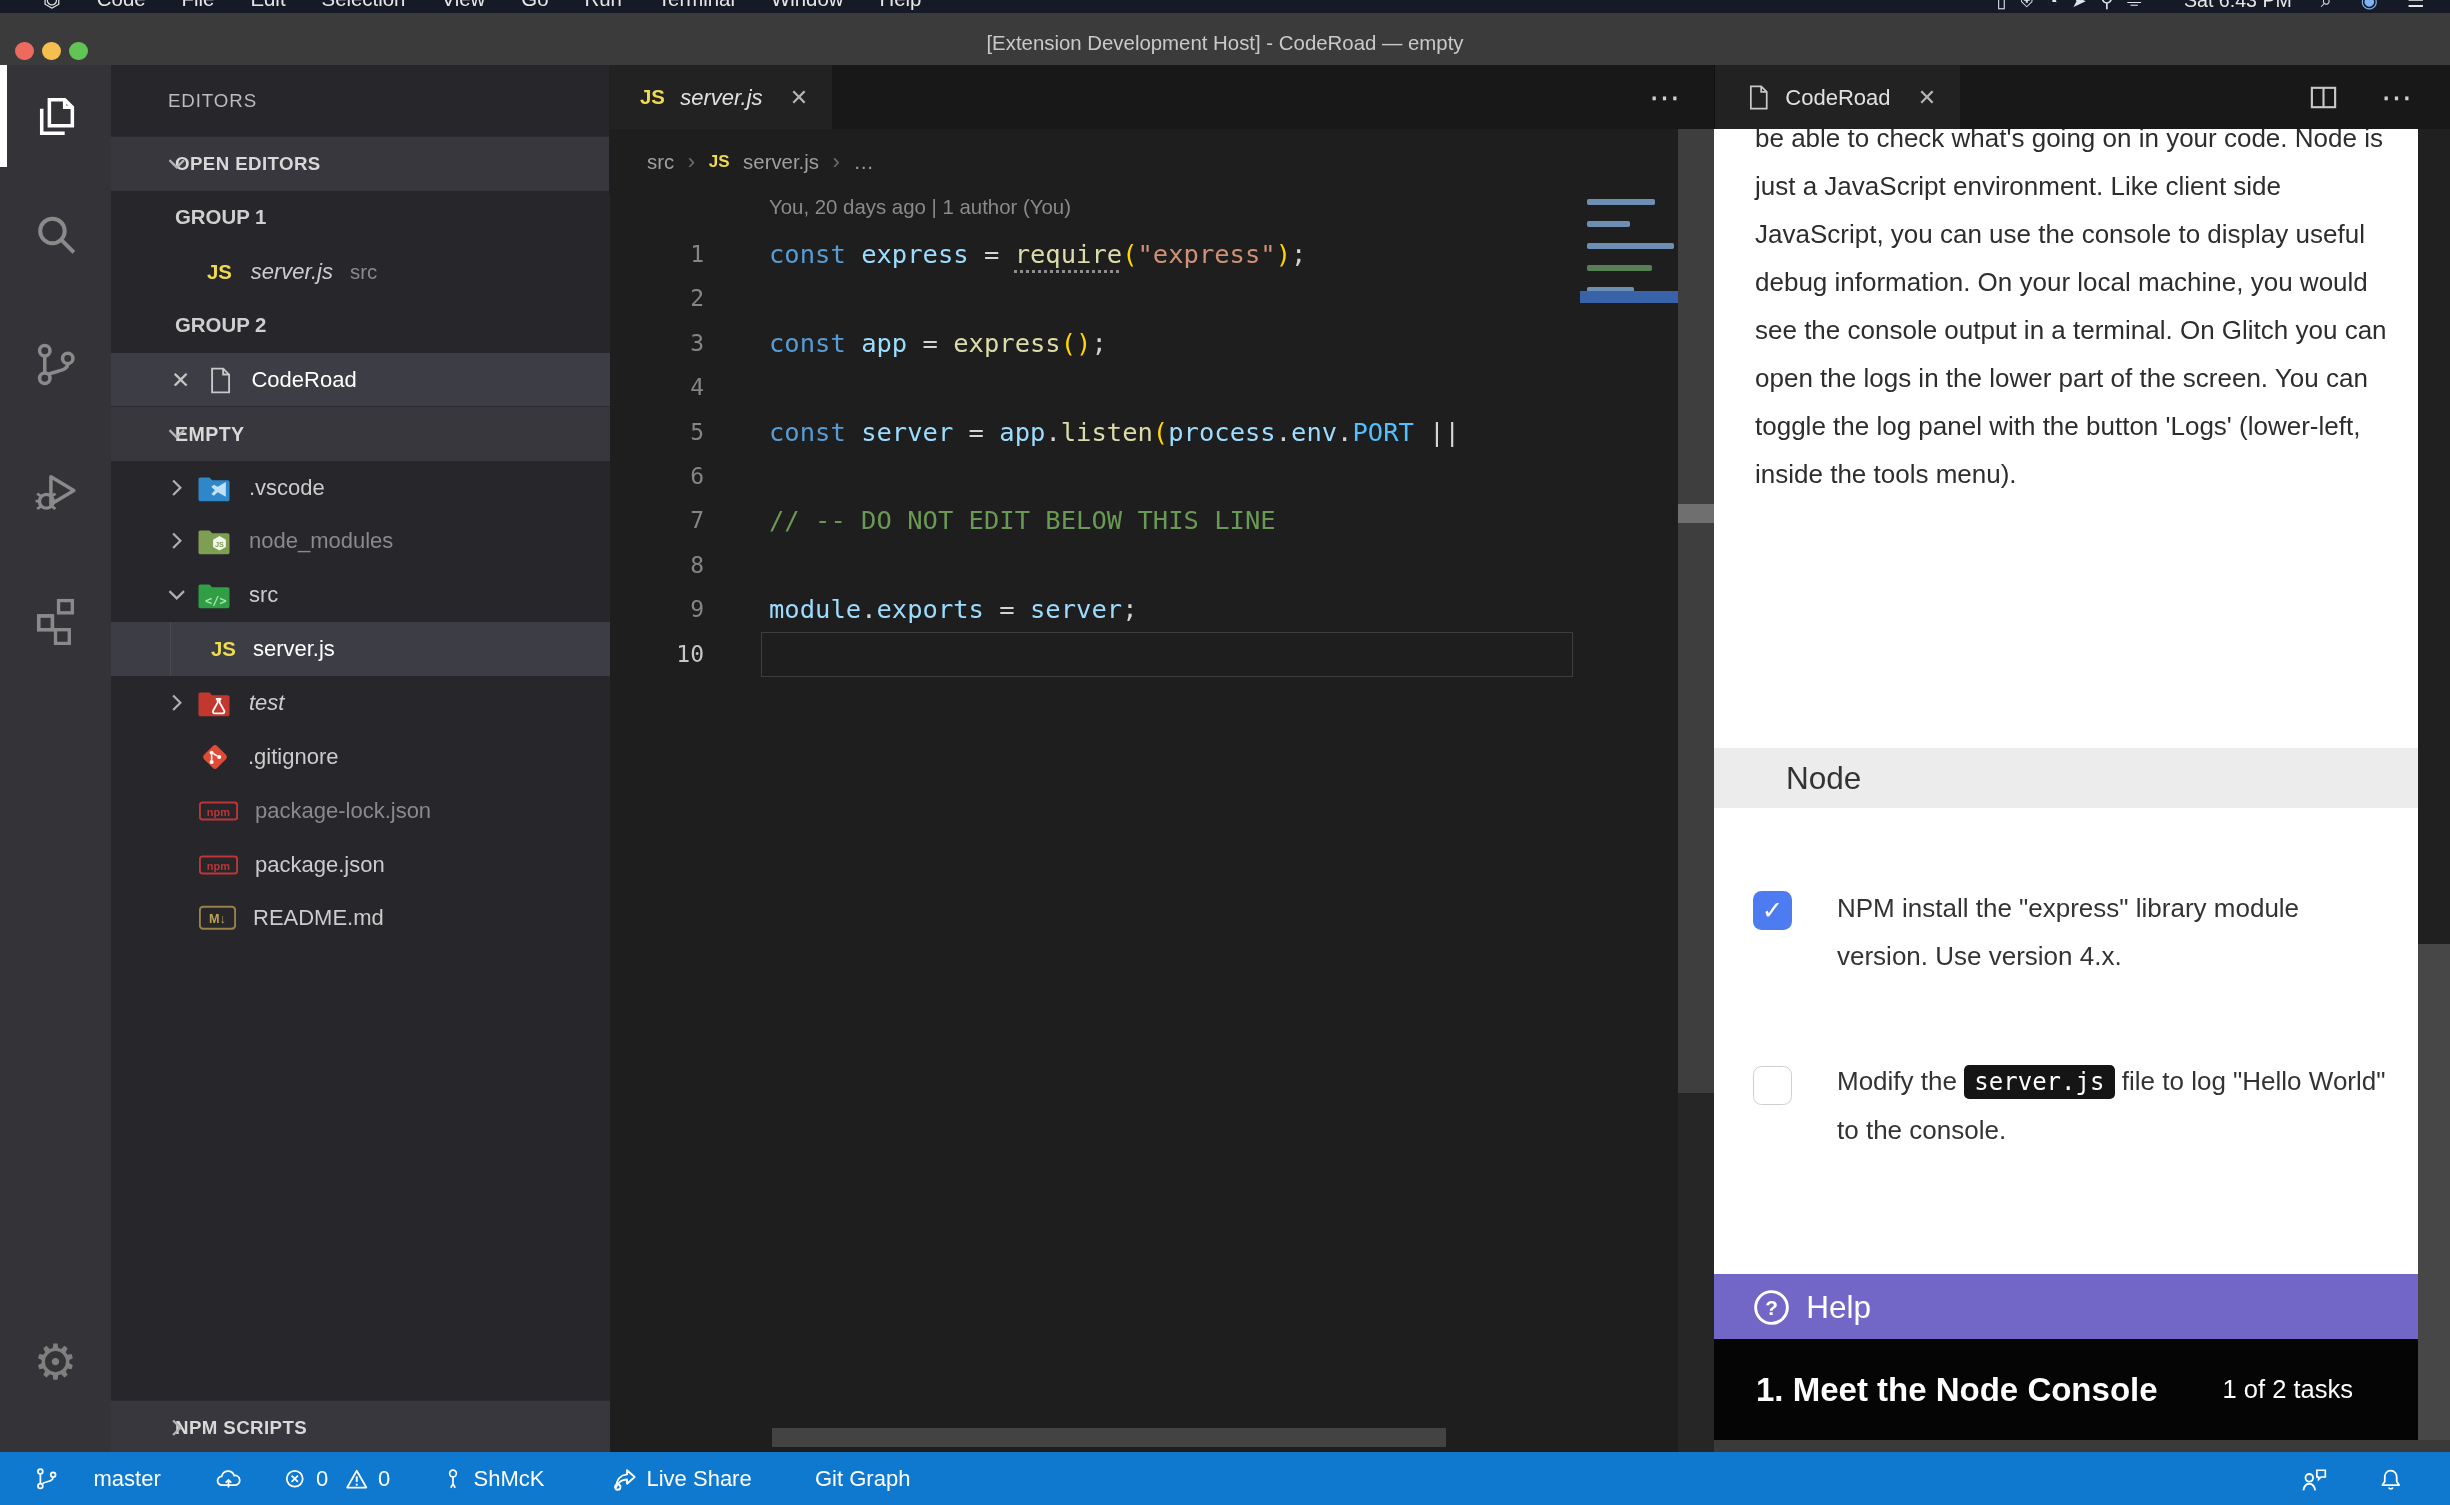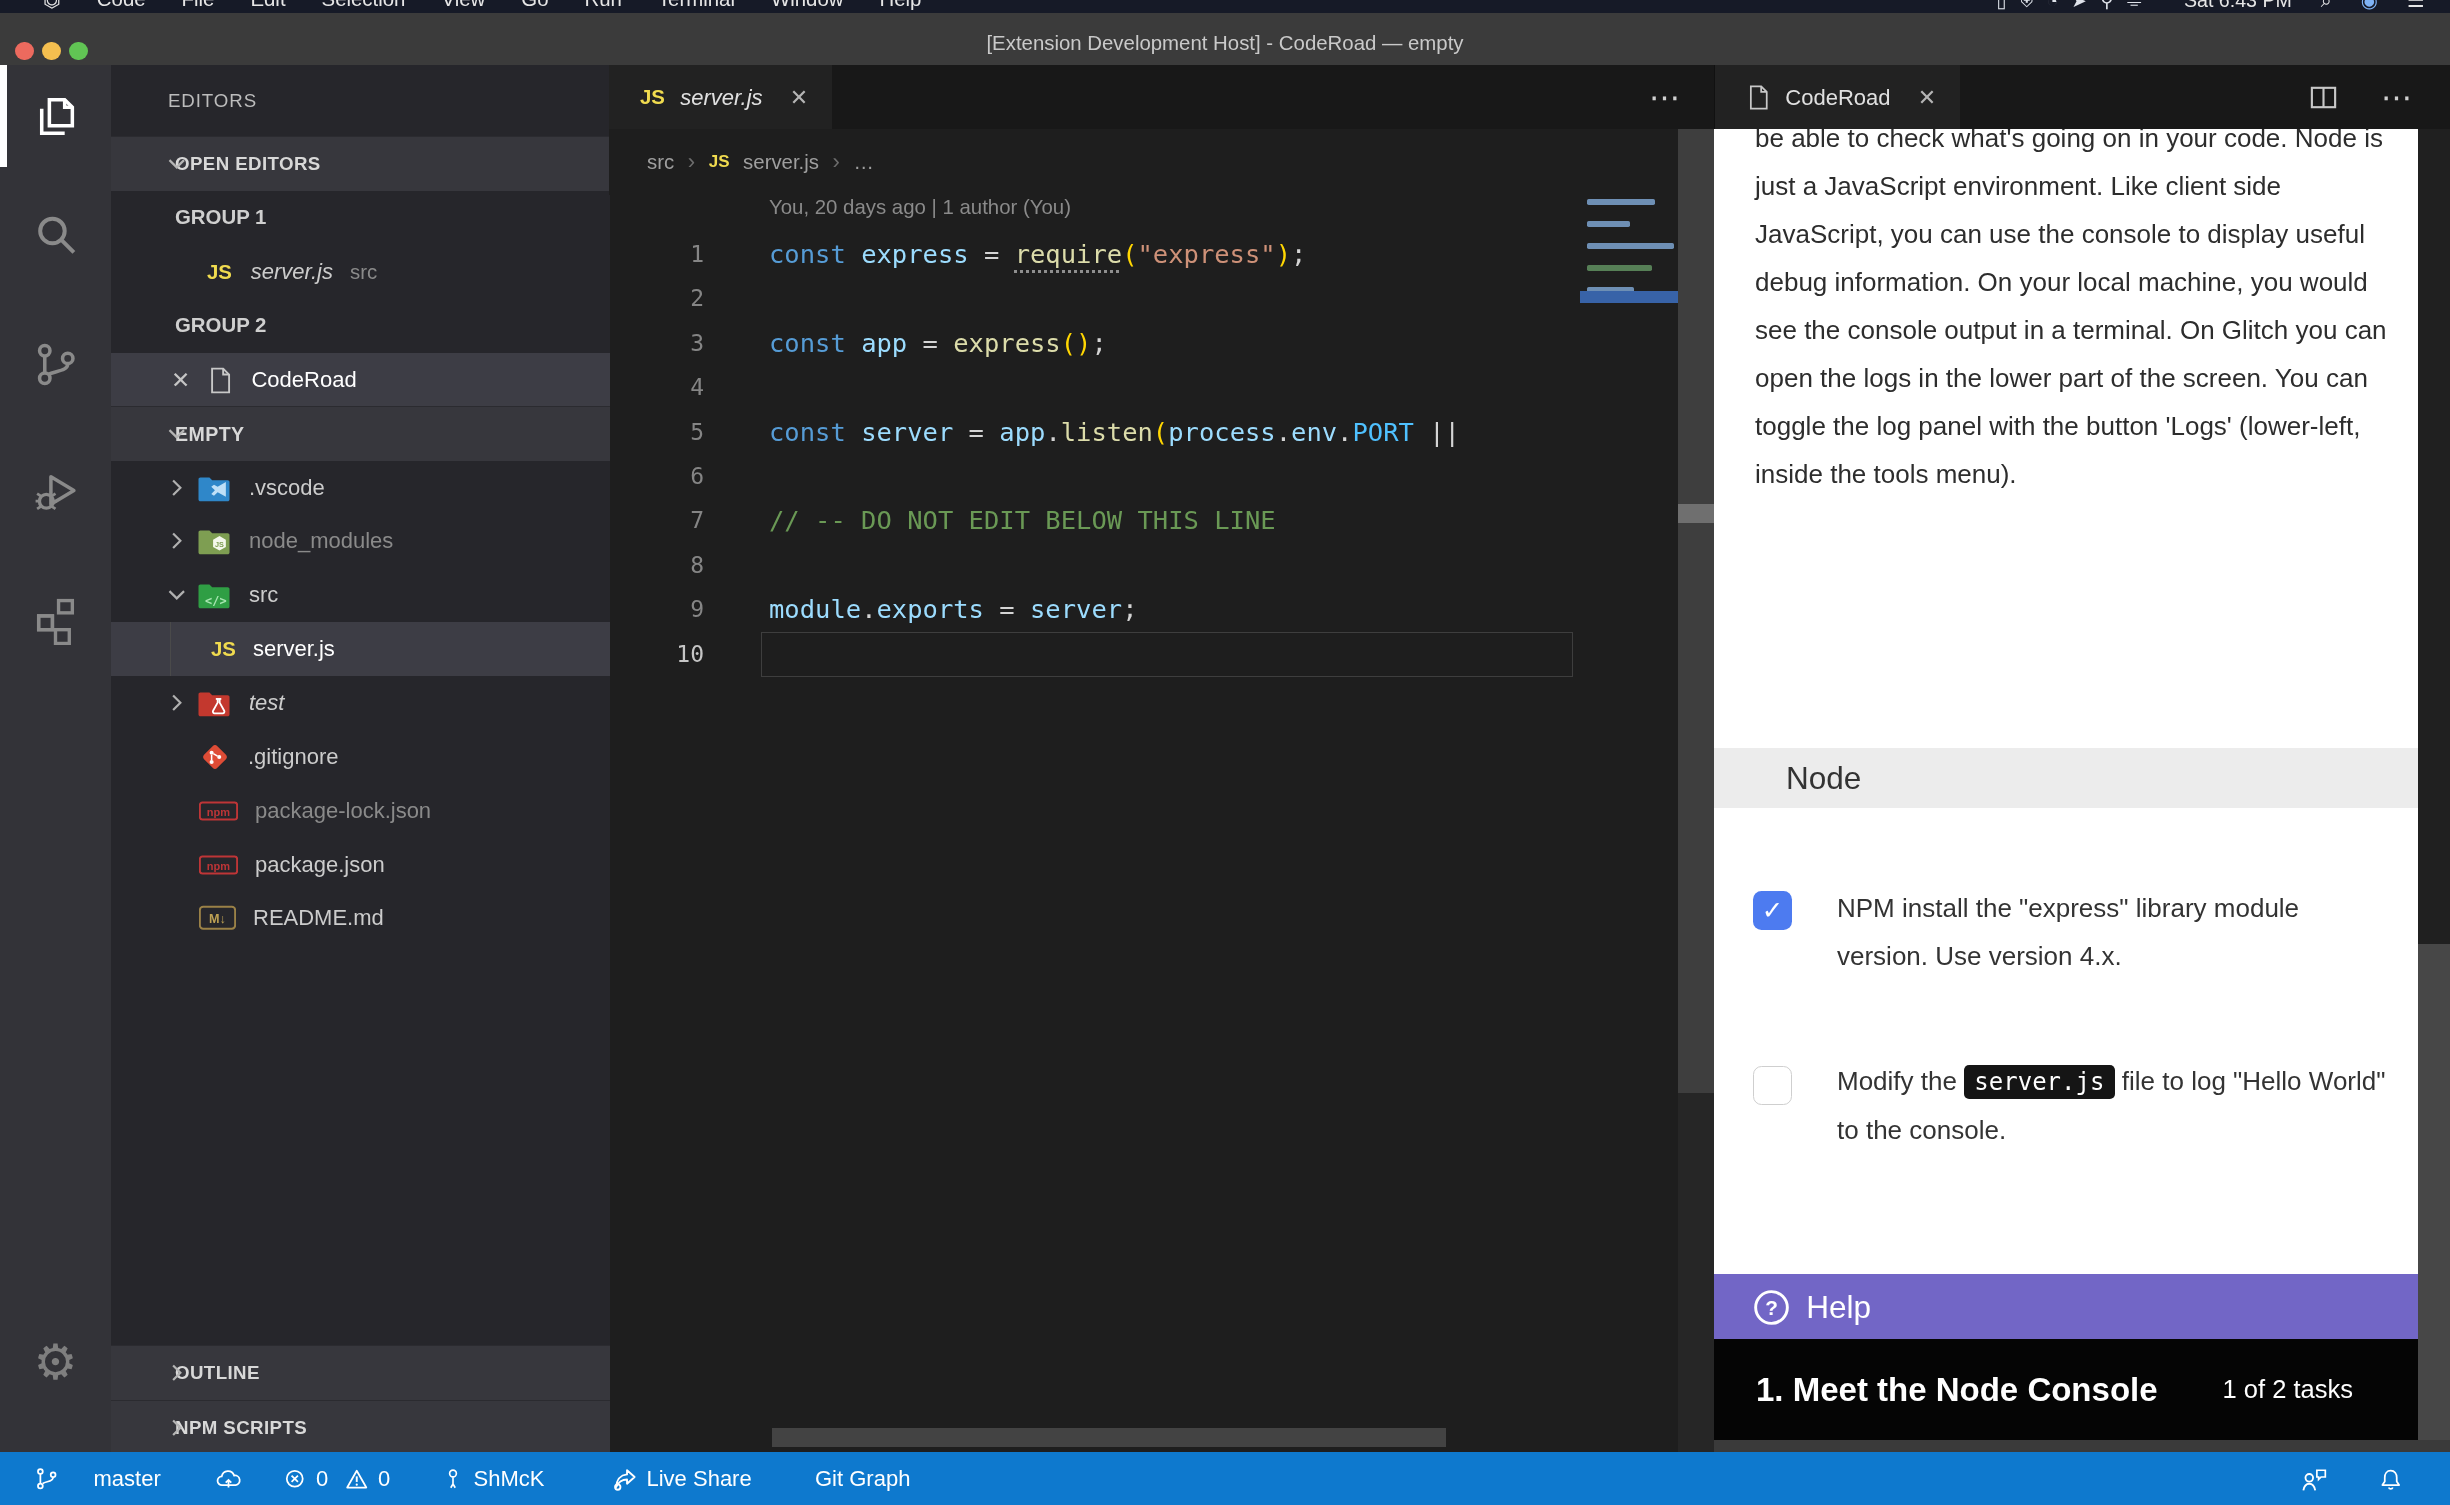--- a/index.html
+++ b/index.html
@@ -295,26 +295,20 @@
           <span style="margin-left:88px;display:inline-flex;align-items:center;">
             <svg width="37" height="25.5" viewBox="0 0 44 30" style="font-size:26px">
               <rect x="1" y="2" width="42" height="26" rx="4" fill="none" stroke="#9A8147" stroke-width="2.4"></rect>
               <text x="22" y="21" text-anchor="middle" font-size="15" font-weight="bold" fill="#BFA254" font-family="Liberation Sans,sans-serif">M↓</text>
             </svg>
           </span>
           <span class="lbl" style="margin-left:17px;">README.md</span>
         </div>
       </div>
 
-    <div class="sb-header" style="top:1280px;height:54px;">
-      <svg class="chev" viewBox="0 0 28 28">
-          <path d="M10 6l8 8-8 8" fill="none" stroke="#b5b5b5" stroke-width="2.4"></path>
-        </svg>
-      <span style="margin-left:64px;">OUTLINE</span>
-    </div>
     <div class="sb-header" style="top:1335px;height:53px;">
       <svg class="chev" viewBox="0 0 28 28">
           <path d="M10 6l8 8-8 8" fill="none" stroke="#b5b5b5" stroke-width="2.4"></path>
         </svg>
       <span style="margin-left:64px;">NPM SCRIPTS</span>
     </div>
   </div>
 
   <div class="abs tabbar">
     <div class="tab">

